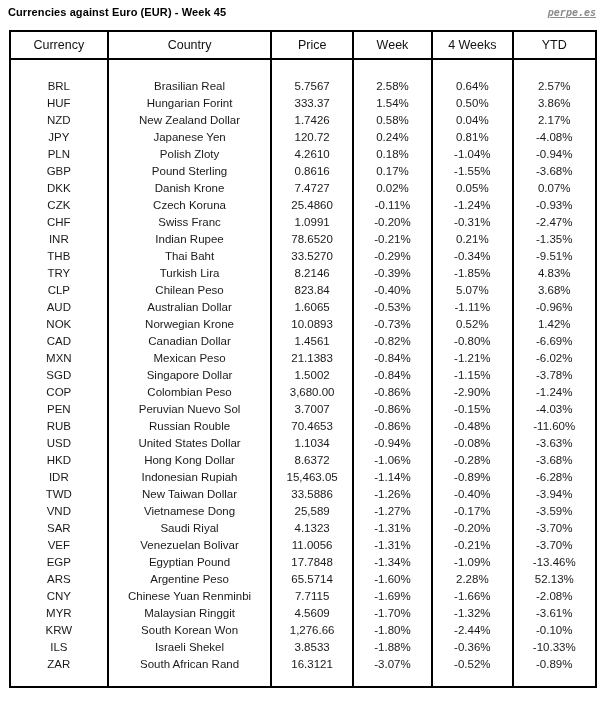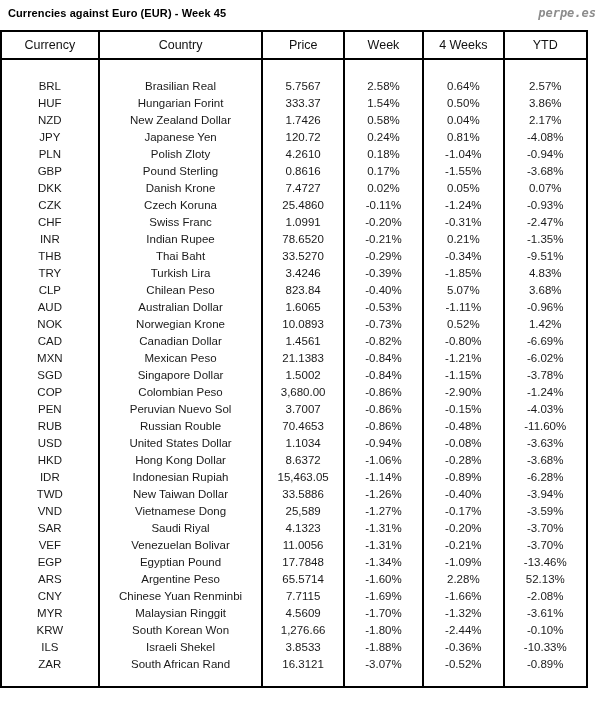--- a/index.html
+++ b/index.html
@@ -25,24 +25,26 @@
   .title {
     font-size: 11px;
     font-weight: bold;
     color: #000000;
     letter-spacing: 0.1px;
   }
   .brand {
     font-family: "DejaVu Sans Mono", monospace;
     font-style: italic;
     font-weight: bold;
-    font-size: 12px;
+    font-size: 10px;
     color: var(--brand-gray, #8c8c8c);
+    text-decoration: underline;
   }
   table.fx {
+    margin-left: 9px;
     width: 588px;
     border-collapse: collapse;
     table-layout: fixed;
     border: 2px solid var(--border-color, #000);
   }
   table.fx th, table.fx td {
     border-left: 2px solid var(--border-color, #000);
     border-right: 2px solid var(--border-color, #000);
     text-align: center;
     overflow: hidden;
@@ -186,21 +188,21 @@
           <td class="col0">THB</td>
           <td class="col1">Thai Baht</td>
           <td class="col2">33.5270</td>
           <td class="col3 neg">-0.29%</td>
           <td class="col4 neg">-0.34%</td>
           <td class="col5 neg">-9.51%</td>
         </tr>
         <tr>
           <td class="col0">TRY</td>
           <td class="col1">Turkish Lira</td>
-          <td class="col2">3.4246</td>
+          <td class="col2">8.2146</td>
           <td class="col3 neg">-0.39%</td>
           <td class="col4 neg">-1.85%</td>
           <td class="col5 pos">4.83%</td>
         </tr>
         <tr>
           <td class="col0">CLP</td>
           <td class="col1">Chilean Peso</td>
           <td class="col2">823.84</td>
           <td class="col3 neg">-0.40%</td>
           <td class="col4 pos">5.07%</td>

